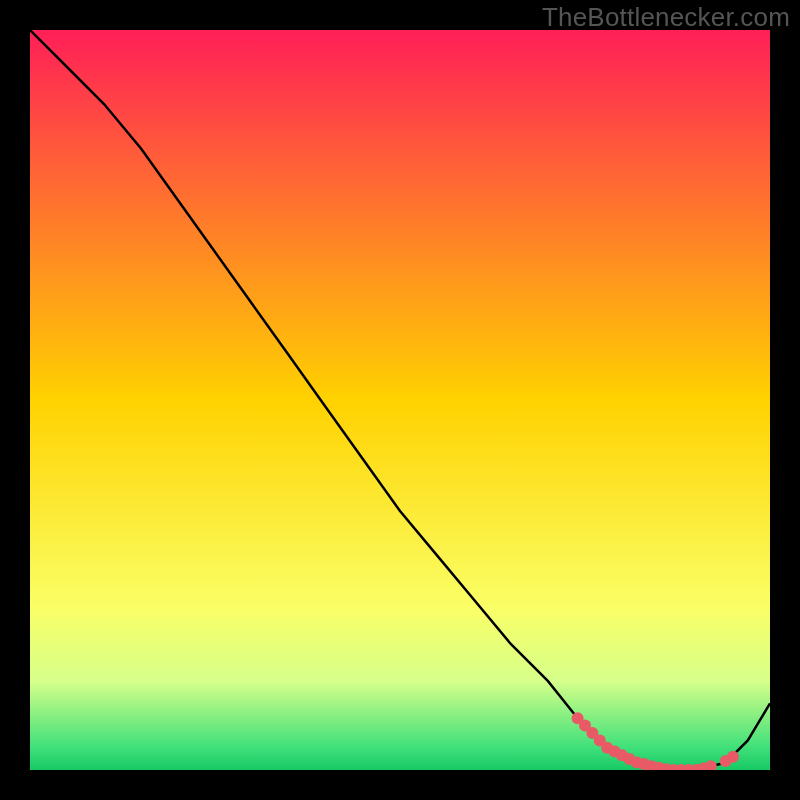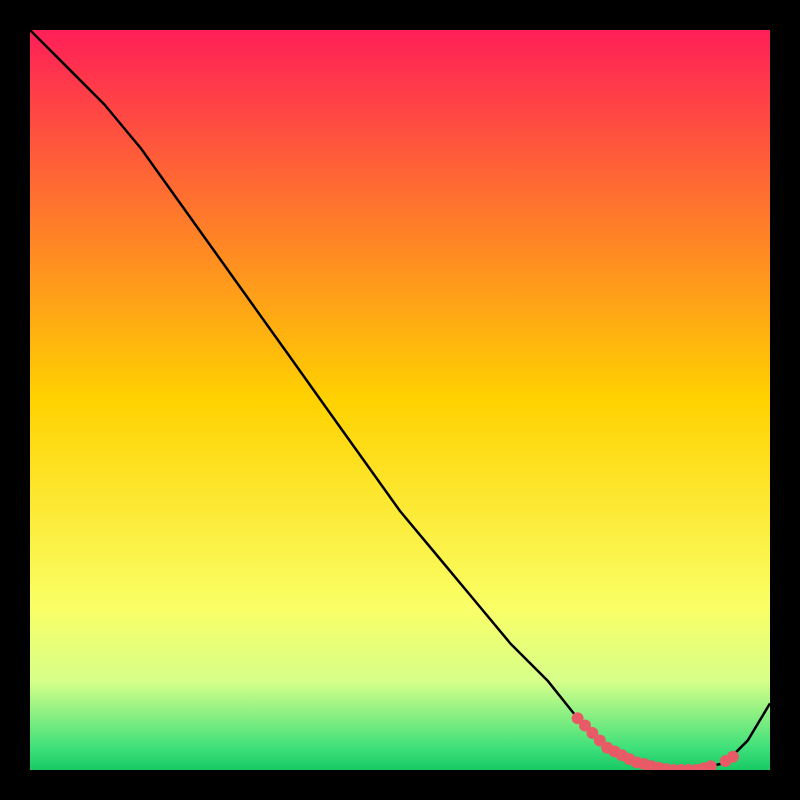--- a/index.html
+++ b/index.html
@@ -34,20 +34,21 @@
     height: 740px;
   }
   .plot svg {
     display: block;
   }
 </style>
 </head>
 <body>
 
 <div class="outer">
+  <div class="watermark">TheBottlenecker.com</div>
   <div class="plot">
     <svg id="chart-svg" width="740" height="740" viewBox="0 0 740 740">
         <defs>
           <linearGradient id="bg-grad" x1="0" y1="0" x2="0" y2="1">
             <stop offset="0%" stop-color="#ff1f57"></stop>
             <stop offset="50%" stop-color="#ffd200"></stop>
             <stop offset="78%" stop-color="#faff66"></stop>
             <stop offset="88%" stop-color="#d6ff8a"></stop>
             <stop offset="97%" stop-color="#3fe07a"></stop>
             <stop offset="100%" stop-color="#17c964"></stop>

